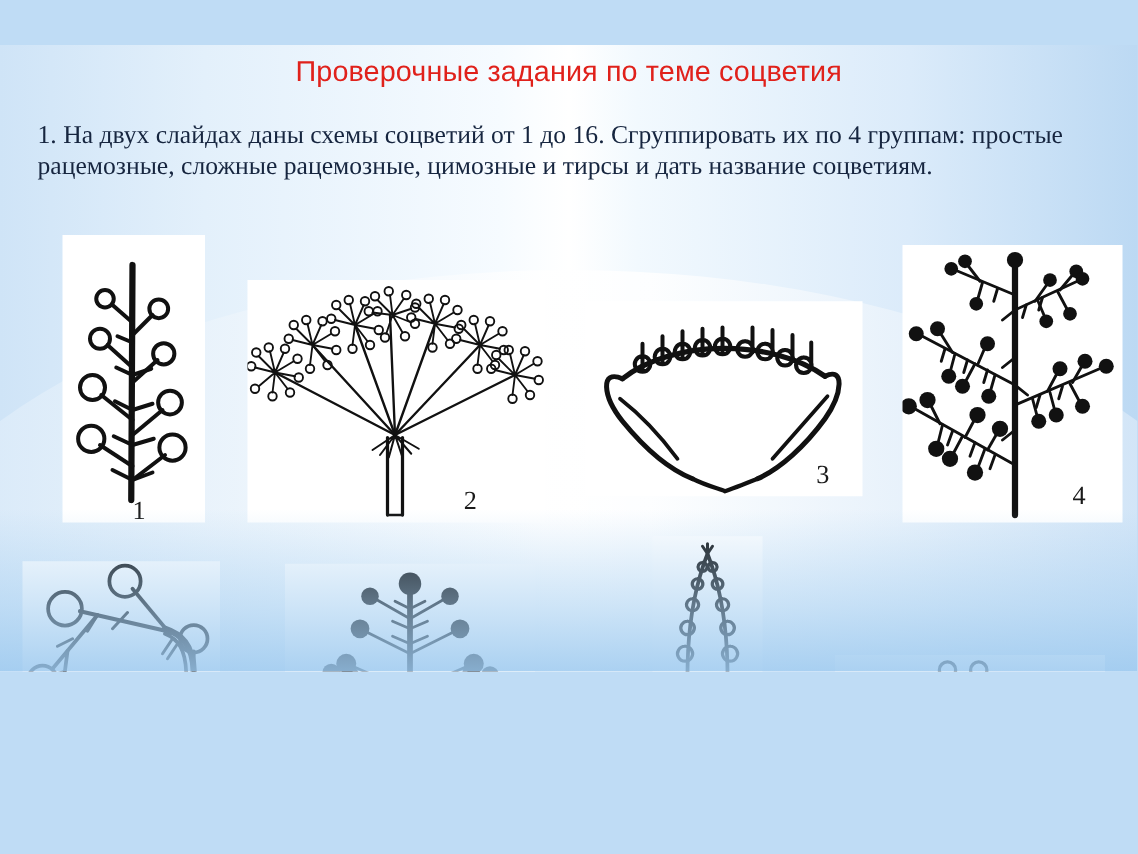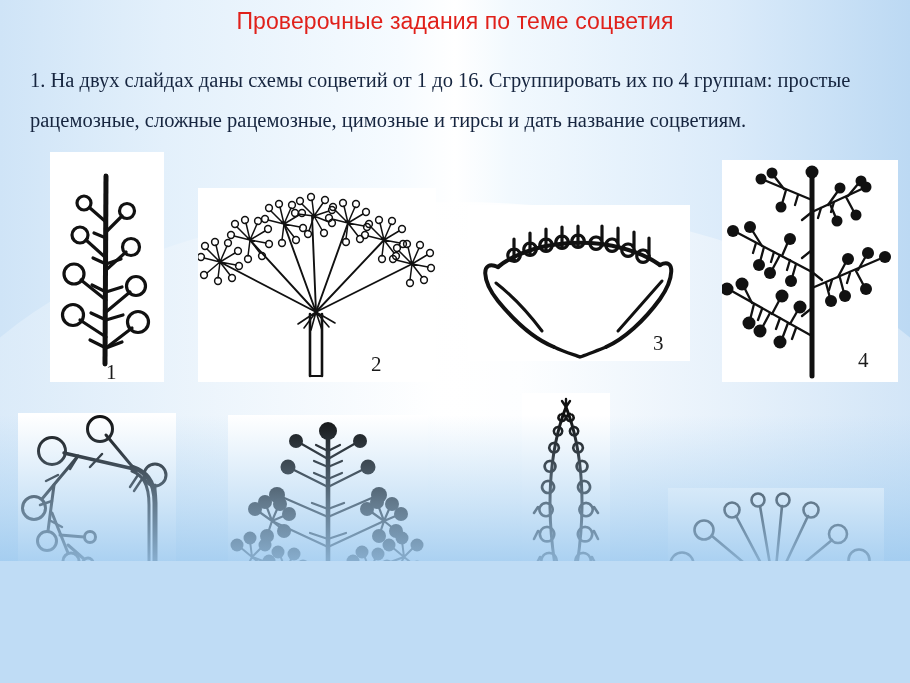--- a/index.html
+++ b/index.html
@@ -3,44 +3,45 @@
 <meta charset="utf-8">
 <style>
   html,body{margin:0;padding:0;}
   body{
     width:910px;height:683px;overflow:hidden;position:relative;
     font-family:"Liberation Sans",sans-serif;
     background:#bfdcf5;
   }
   
   #slide{
-    position:absolute;inset:0;width:910px;height:561px;overflow:hidden;
+    position:absolute;inset:0;width:910px;height:501px;overflow:hidden;
     background:
       linear-gradient(90deg,#cfe4f7 0%, #e3f0fb 18%, #f6fbff 44%, #ffffff 50%, #f2f9fe 56%, #dbebfa 80%, #bcd9f3 100%);
+    margin-top: 36px;
   }
   #slide::before{
     content:"";position:absolute;left:-10%;top:36%;width:120%;height:90%;
     border-radius:50% 50% 0 0 / 60% 60% 0 0;
     background:linear-gradient(90deg,#d6e8f8 0%,#ffffff 48%,#ffffff 56%,#cde2f6 100%);
     opacity:.85;
   }
   #slide::after{
     content:"";position:absolute;left:0;bottom:0;width:100%;height:26%;
     background:linear-gradient(180deg,rgba(173,211,242,0) 0%,rgba(166,207,241,.55) 60%,rgba(156,201,239,.85) 100%);
   }
   .layer{position:absolute;inset:0;}
   
   #title{
     position:absolute;left:0;top:8px;width:910px;text-align:center;
     color:#e0211b;font-size:23px;font-weight:400;letter-spacing:.1px;
     font-family:"Liberation Sans",sans-serif;white-space:nowrap;
   }
   #body-text{
     position:absolute;left:30px;top:60px;width:845px;
-    color:#16253f;font-size:20.5px;line-height:40px;
+    color:#16253f;font-size:20.5px;line-height:25px;
     font-family:"Liberation Serif",serif;
   }
   
   .card{
     position:absolute;background:#fff;box-shadow:0 0 0 0 rgba(0,0,0,0);
   }
   .card svg{display:block;width:100%;height:100%;}
   .cardnum{
     position:absolute;color:#1b1b1b;font-family:"Liberation Serif",serif;
     font-size:21px;line-height:21px;

